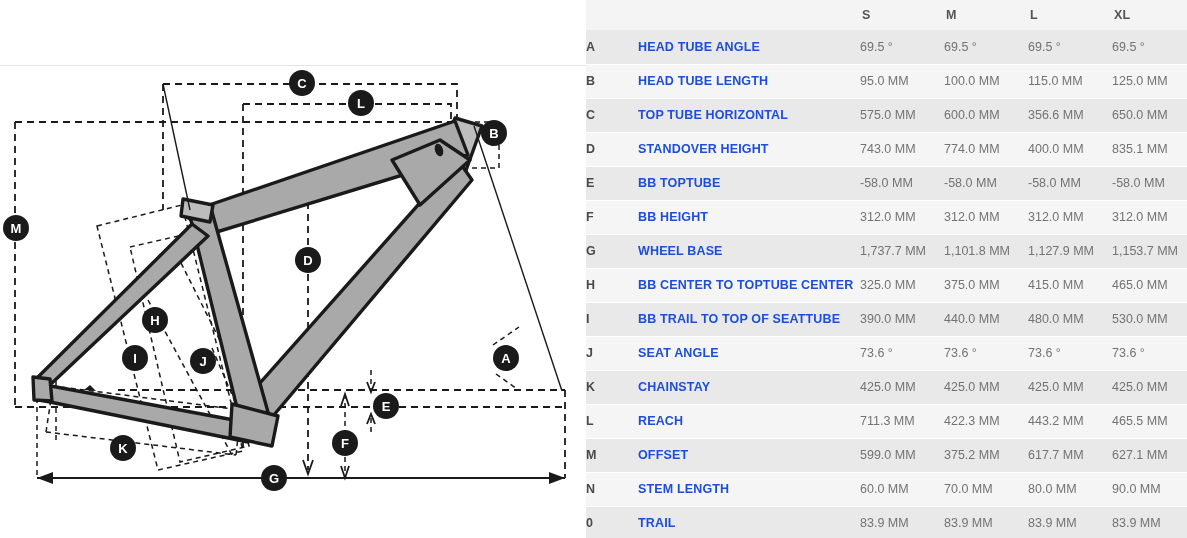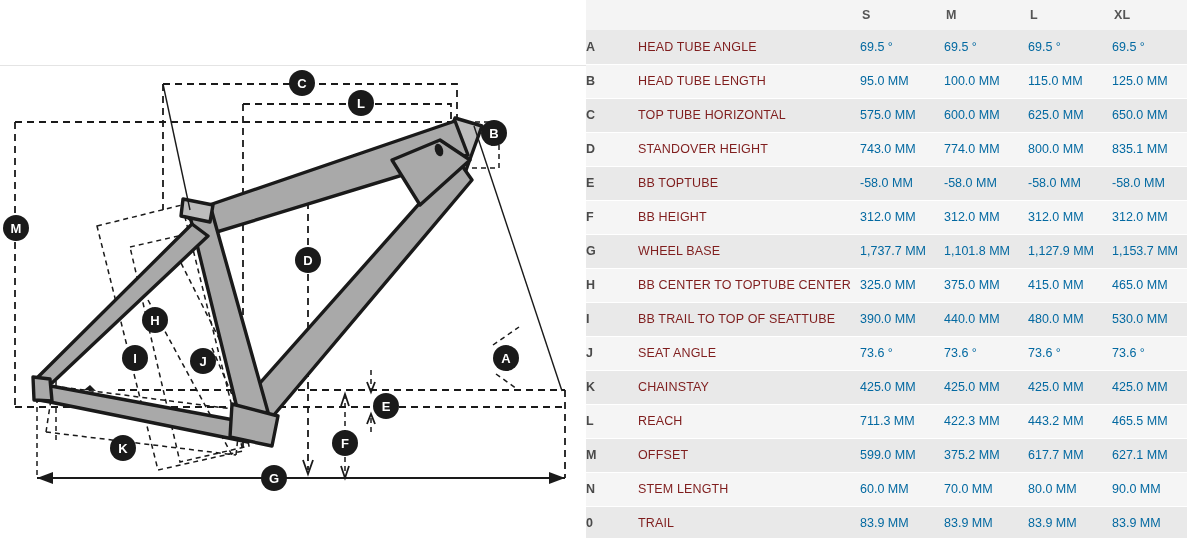--- a/index.html
+++ b/index.html
@@ -65,27 +65,27 @@
     font-size: 12.5px;
     border-bottom: 1px solid #ffffff;
   }
   td.key {
     padding-left: 12px;
     font-weight: bold;
     color: #4a4a4a;
     font-size: 12.5px;
   }
   td.name {
-    font-weight: normal;
-    color: #7f1d1d;
+    font-weight: bold;
+    color: #1d4ed8;
     letter-spacing: .15px;
     white-space: nowrap;
   }
   td.val {
-    color: #0369a1;
+    color: #737373;
     white-space: nowrap;
     padding-left: 2px;
   }
 
   
   .mk-circle { fill: #1a1a1a; }
   .mk-text {
     fill: #ffffff;
     font-family: "Liberation Sans", sans-serif;
     font-size: 13px;
@@ -305,29 +305,29 @@
             <td class="val">95.0 MM</td>
             <td class="val">100.0 MM</td>
             <td class="val">115.0 MM</td>
             <td class="val">125.0 MM</td>
           </tr>
           <tr class="odd">
             <td class="key">C</td>
             <td class="name">TOP TUBE HORIZONTAL</td>
             <td class="val">575.0 MM</td>
             <td class="val">600.0 MM</td>
-            <td class="val">625.0 MM</td>
+            <td class="val">356.6 MM</td>
             <td class="val">650.0 MM</td>
           </tr>
           <tr class="even">
             <td class="key">D</td>
             <td class="name">STANDOVER HEIGHT</td>
             <td class="val">743.0 MM</td>
             <td class="val">774.0 MM</td>
-            <td class="val">800.0 MM</td>
+            <td class="val">400.0 MM</td>
             <td class="val">835.1 MM</td>
           </tr>
           <tr class="odd">
             <td class="key">E</td>
             <td class="name">BB TOPTUBE</td>
             <td class="val">-58.0 MM</td>
             <td class="val">-58.0 MM</td>
             <td class="val">-58.0 MM</td>
             <td class="val">-58.0 MM</td>
           </tr>

